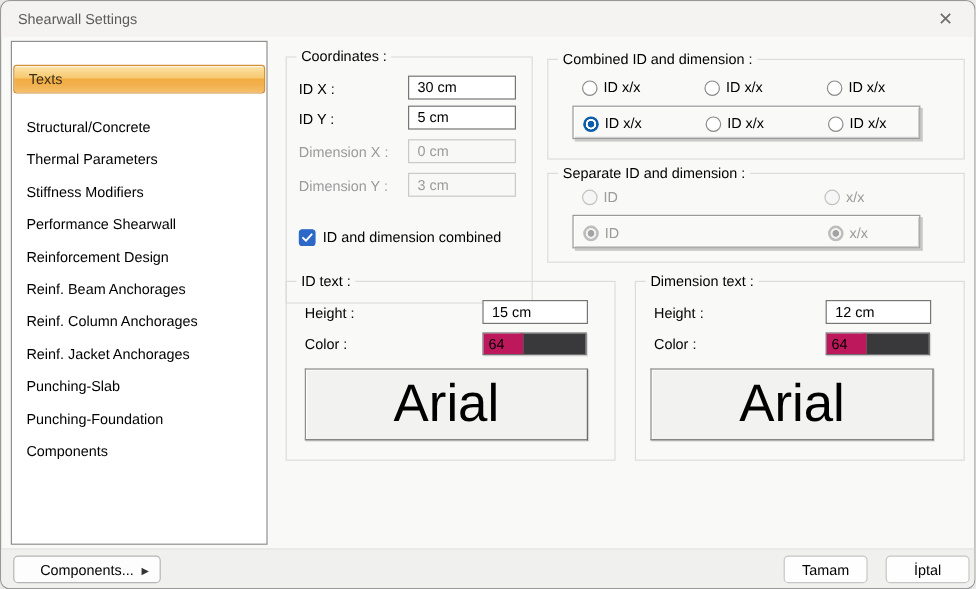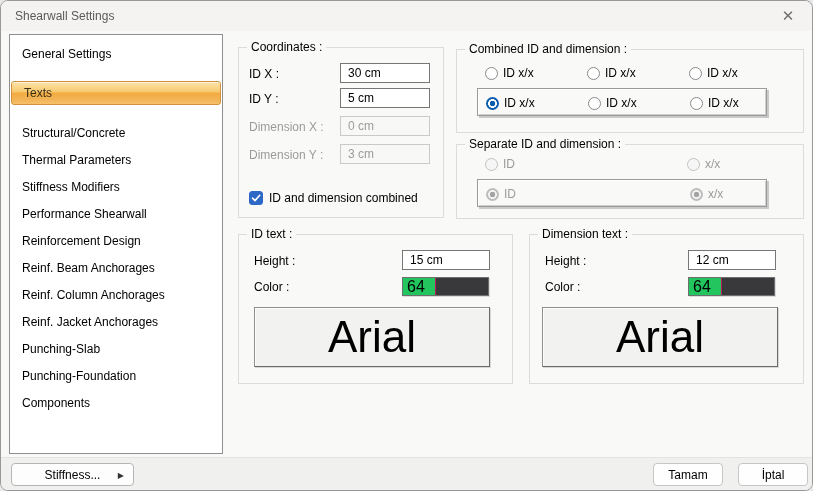--- a/index.html
+++ b/index.html
@@ -62,57 +62,56 @@
   .rb.dis.sel { border:none;
     background:radial-gradient(circle,#a3a3a3 0 2.5px,#f2f2f2 3px 4.2px,#bdbdbd 4.6px); }
   .radio-item .rlabel { font-size:12px; }
   .radio-item.dis .rlabel { color:#9b9b9b; }
   
   .bevel-box { position:absolute; background:#f9f9f8; border:1px solid #9a9a9a;
     box-shadow:inset 1px 1px 0 #ffffff, inset -1px -1px 0 #cfcfcf, 2px 2px 0 #c9c9c9; }
   
   .color-ctrl { position:absolute; height:19px; border:1px solid #6e6e6e; background:#fff;
     display:flex; box-shadow:1px 1px 0 #dcdcdc; }
-  .color-ctrl .num { width:33px; height:100%; background:#22c55e; border-right:1px solid #be185d;
-    display:flex; align-items:center; padding-left:4px; font-size:16px; }
+  .color-ctrl .num { width:33px; height:100%; background:#be185d; border-right:3px solid #be185d;
+    display:flex; align-items:center; padding-left:4px; font-size:12px; }
   .color-ctrl .swatch { flex:1; }
   
   .font-btn { position:absolute; width:236px; height:60px; background:#f2f2f1;
     border:1px solid #8f8f8f; border-right-color:#6a6a6a; border-bottom-color:#6a6a6a;
     box-shadow:inset 1px 1px 0 #fcfcfc, 1px 1px 0 #d8d8d8;
     display:flex; align-items:center; justify-content:center;
     font-size:44px; color:#000; }
 </style>
 </head>
 <body>
 
 <div class="dialog">
 
   <div class="titlebar">
     <span class="title">Shearwall Settings</span>
   </div>
   <div class="close-btn">✕</div>
 
   <div class="sidebar">
-    <div class="sb-item">General Settings</div>
     <div class="sb-item selected">Texts</div>
     <div class="sb-item">Structural/Concrete</div>
     <div class="sb-item">Thermal Parameters</div>
     <div class="sb-item">Stiffness Modifiers</div>
     <div class="sb-item">Performance Shearwall</div>
     <div class="sb-item">Reinforcement Design</div>
     <div class="sb-item">Reinf. Beam Anchorages</div>
     <div class="sb-item">Reinf. Column Anchorages</div>
     <div class="sb-item">Reinf. Jacket Anchorages</div>
     <div class="sb-item">Punching-Slab</div>
     <div class="sb-item">Punching-Foundation</div>
     <div class="sb-item">Components</div>
   </div>
 
-  <div class="group" style="left:237px; top:46px; width:206px; height:171px;">
+  <div class="group" style="left:237px; top:46px; width:206px; height:206px;">
     <span class="gtitle">Coordinates :</span>
     <span class="lbl" style="left:10px; top:19px;">ID X :</span>
     <div class="field" style="left:101px; top:15px; width:90px;">30 cm</div>
     <span class="lbl" style="left:10px; top:44px;">ID Y :</span>
     <div class="field" style="left:101px; top:40px; width:90px;">5 cm</div>
     <span class="lbl disabled" style="left:10px; top:72px;">Dimension X :</span>
     <div class="field disabled" style="left:101px; top:68px; width:90px;">0 cm</div>
     <span class="lbl disabled" style="left:10px; top:100px;">Dimension Y :</span>
     <div class="field disabled" style="left:101px; top:96px; width:90px;">3 cm</div>
     <div class="checkbox-row" style="left:10px; top:143px;">
@@ -196,19 +195,19 @@
     <span class="lbl" style="left:15px; top:45px;">Color :</span>
     <div class="color-ctrl" style="left:158px; top:42px; width:87px;">
       <span class="num">64</span>
       <span class="swatch" style="background:#39393b;"></span>
     </div>
     <div class="font-btn" style="left:12px; top:72px;">Arial</div>
   </div>
 
   <div class="bottombar"></div>
   <div class="favorites-btn">
-    <span>Stiffness...</span>
+    <span>Components...</span>
     <span class="arrow">▶</span>
   </div>
   <div class="btn ok">Tamam</div>
   <div class="btn cancel">İptal</div>
 
 </div>
 
 </body></html>

